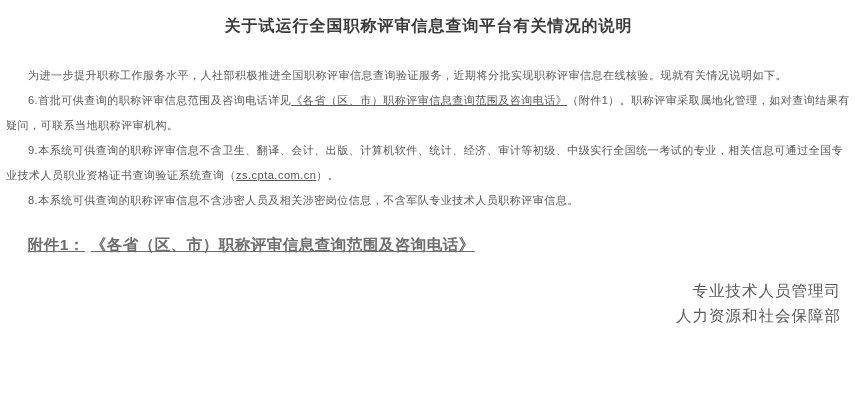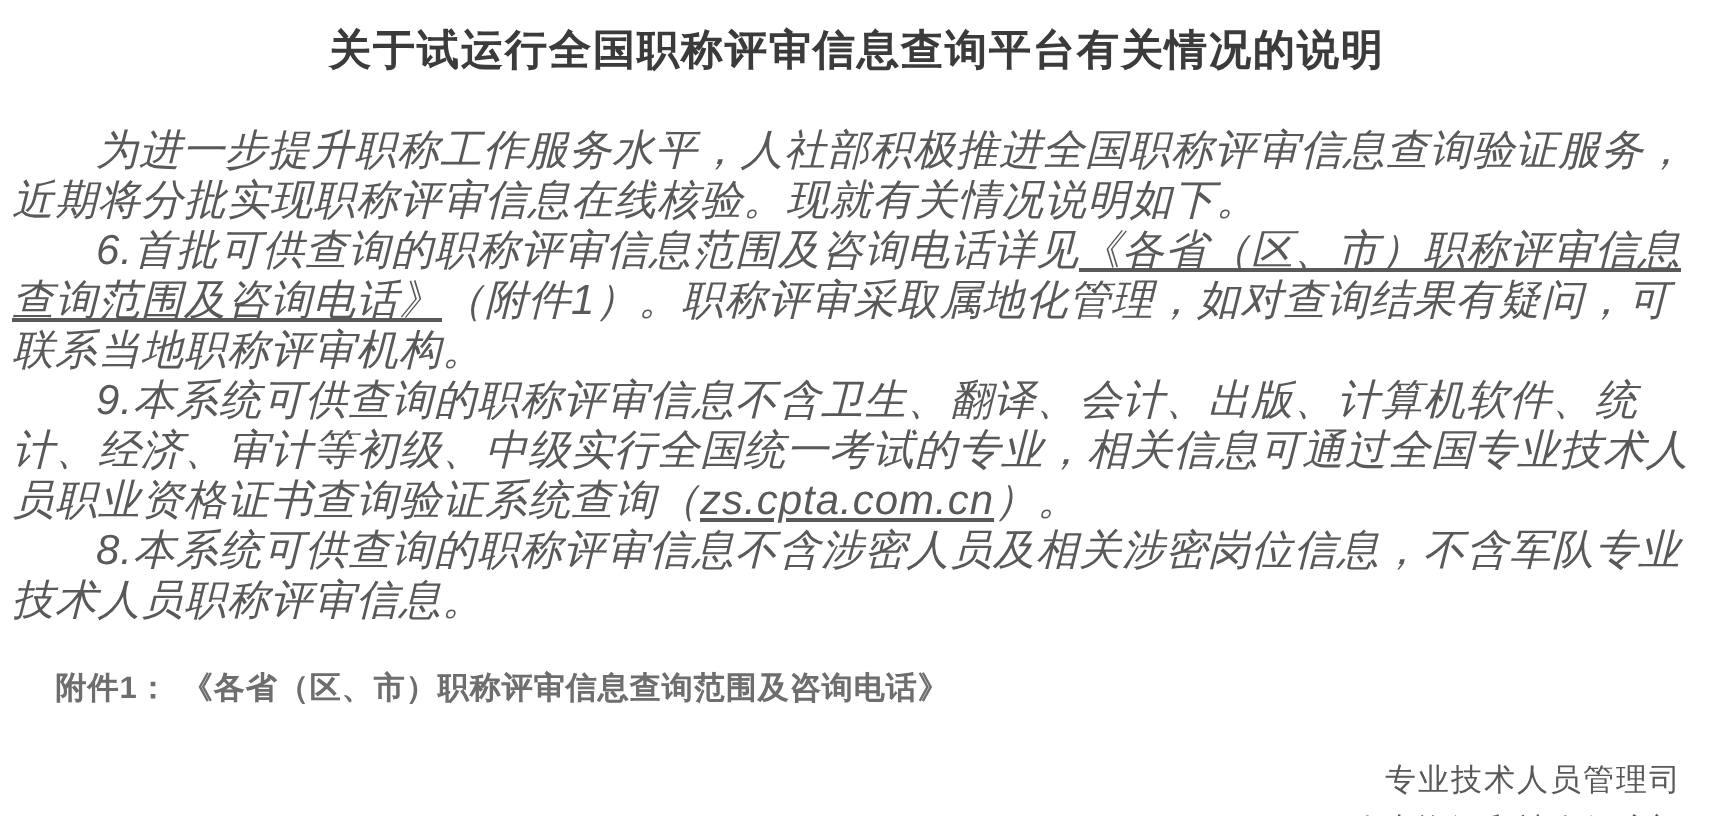--- a/index.html
+++ b/index.html
@@ -14,51 +14,51 @@
     font-family: "Liberation Sans", "DejaVu Sans", sans-serif;
   }
   .page {
     box-sizing: border-box;
     width: 855px;
     height: 408px;
     padding: 13px 4px 0 6px;
   }
   .title {
     margin: 0 0 24px 0;
-    font-size: 21px;
+    font-size: 16px;
     line-height: 26px;
     font-weight: 700;
     color: #3b3b3b;
     text-align: center;
     letter-spacing: 1px;
   }
   .body-text p {
     margin: 0;
     text-indent: 2em;
-    font-size: 21px;
+    font-size: 11px;
     line-height: 25px;
     color: #595959;
     letter-spacing: 0.5px;
-    font-style: italic;
   }
   .doc-link {
     color: #595959;
     text-decoration: underline;
     cursor: pointer;
   }
   .attachment {
     margin: 19px 0 0 0;
     font-size: 15.5px;
     line-height: 25px;
     text-indent: 1.4em;
     letter-spacing: 0.5px;
   }
   .attachment-link {
     font-weight: 700;
     color: #6e6e6e;
+    text-decoration: underline;
     cursor: pointer;
   }
   .attachment-link .gap {
     display: inline-block;
     width: 6px;
   }
   .signature {
     margin-top: 21px;
     text-align: right;
     padding-right: 10px;

